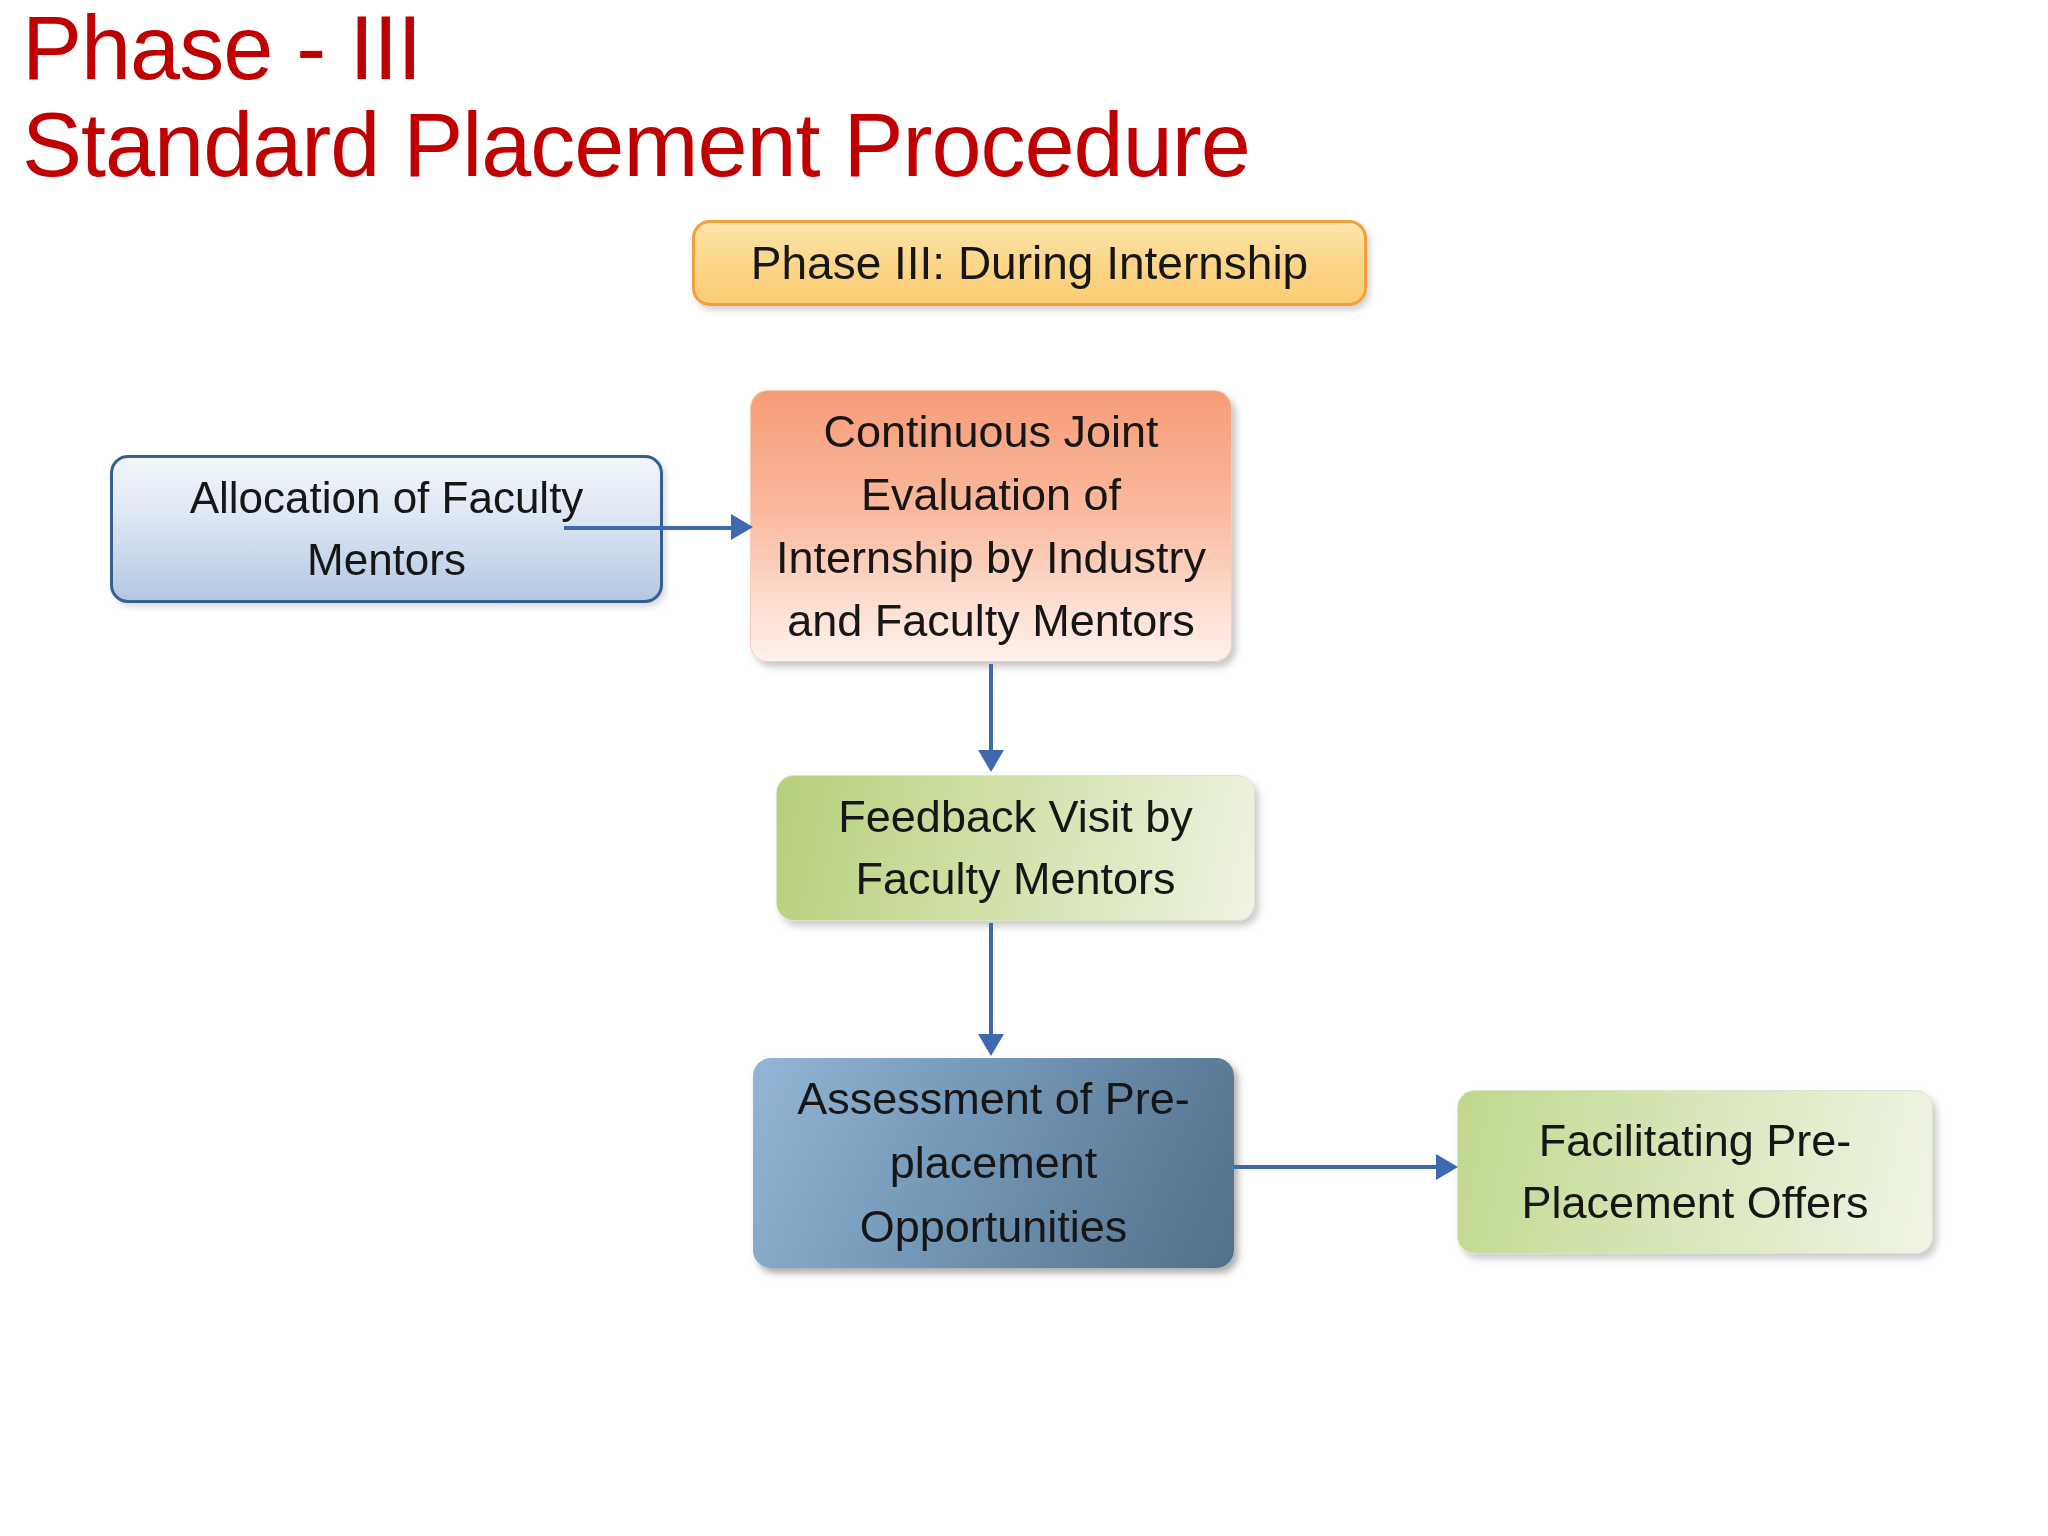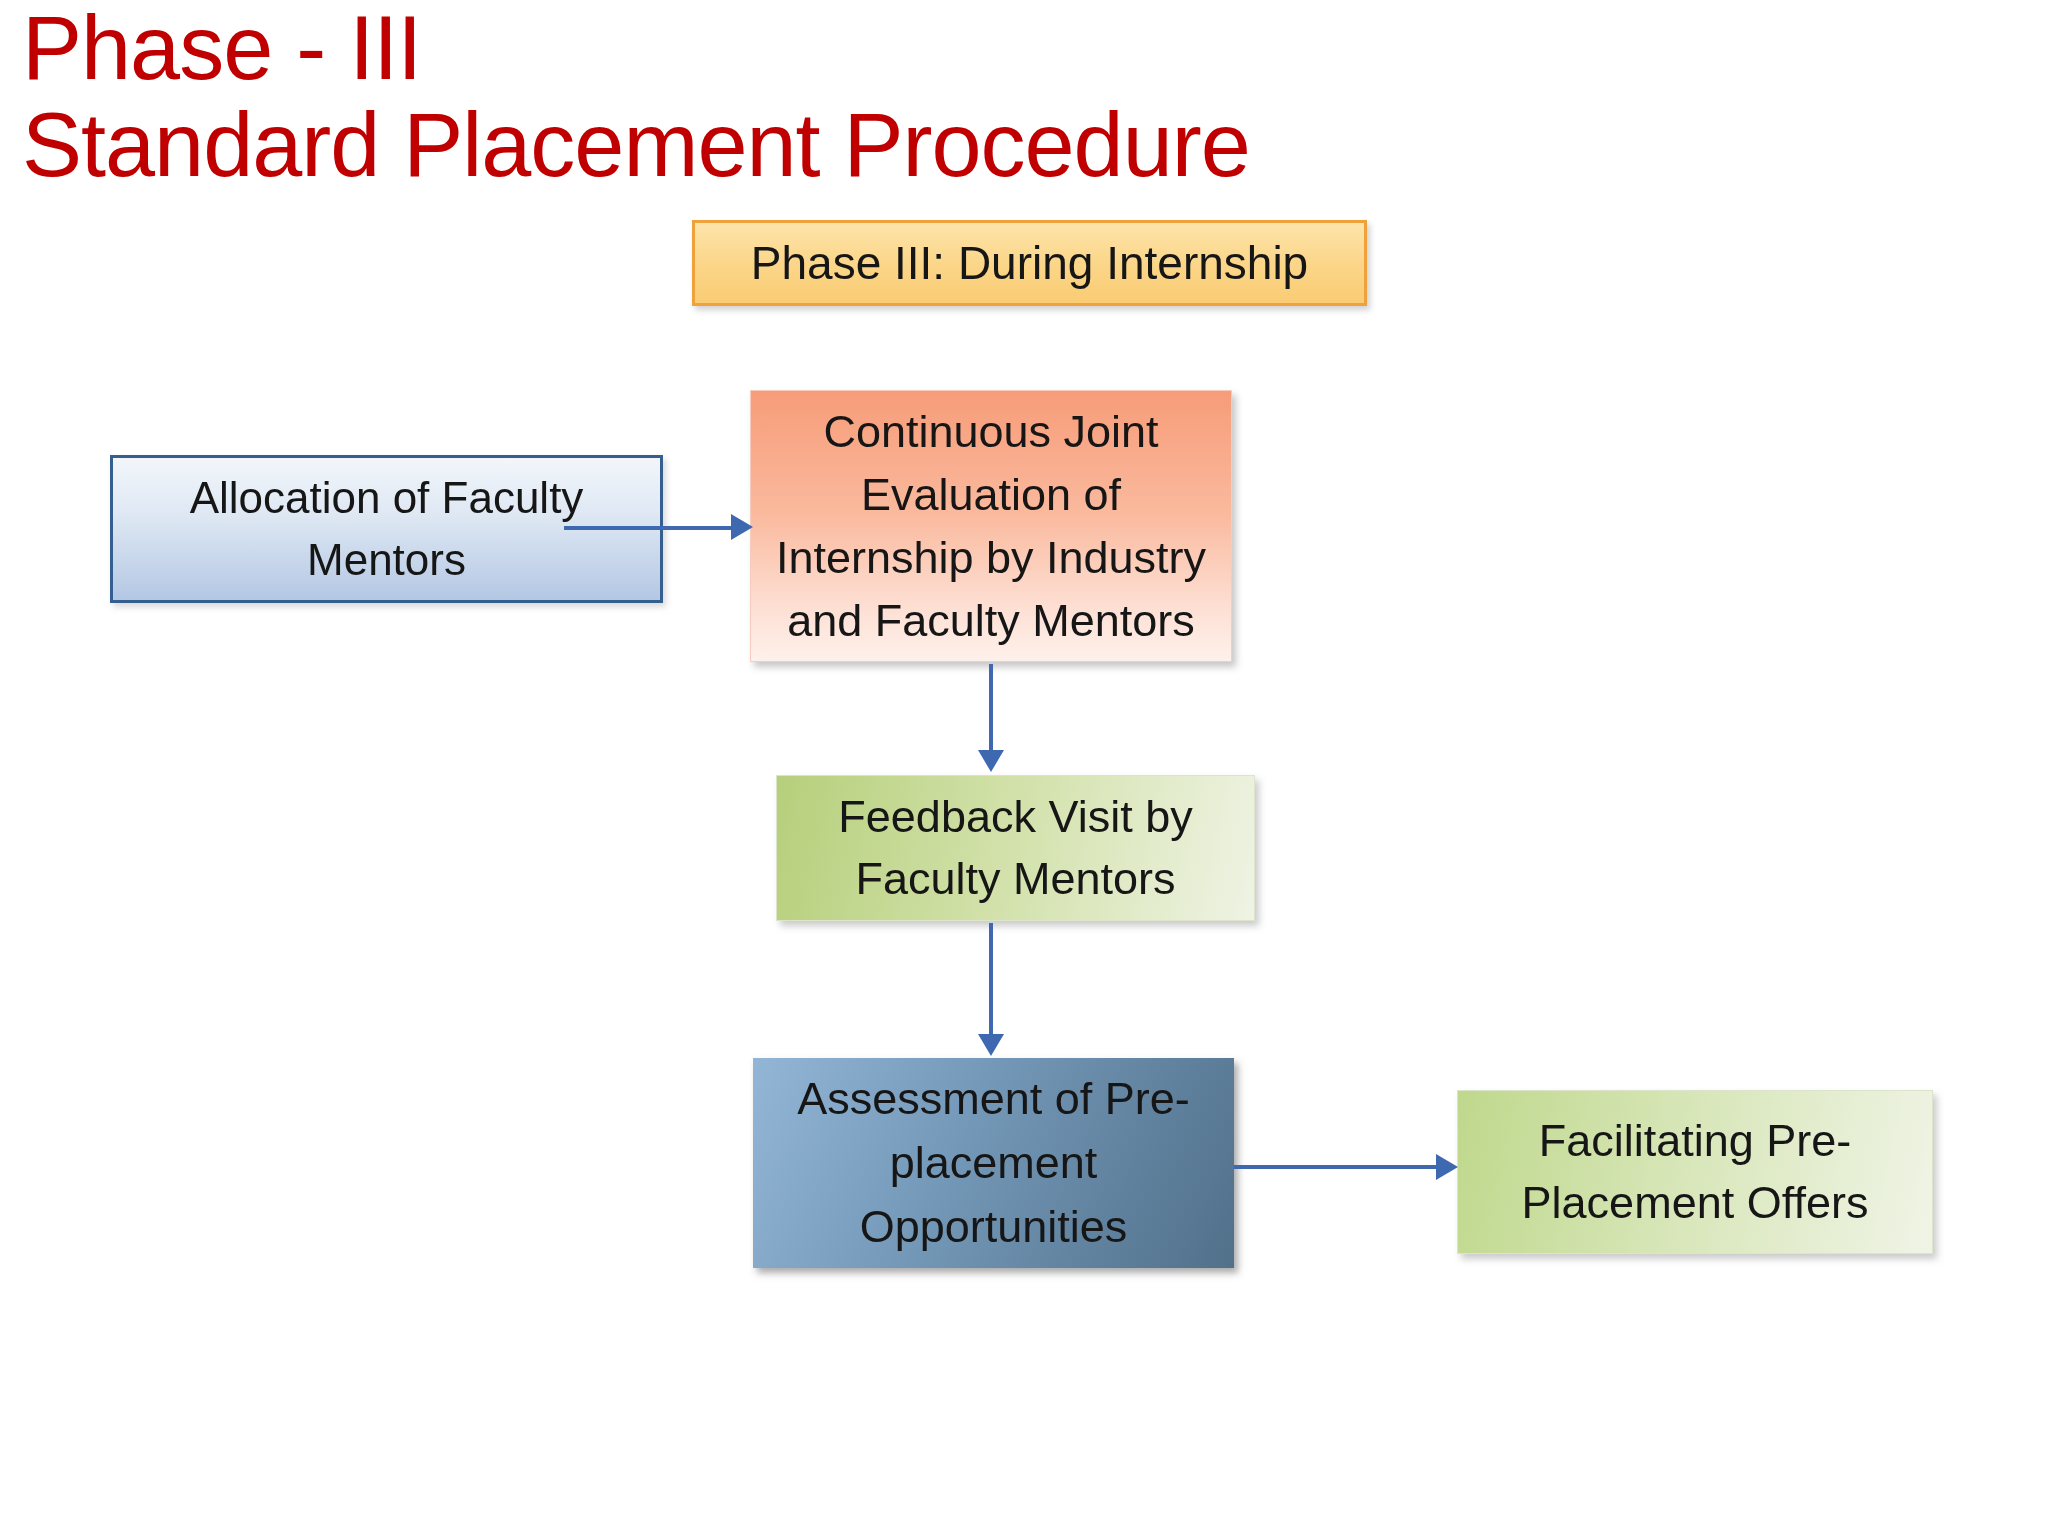--- a/index.html
+++ b/index.html
@@ -8,21 +8,21 @@
     font-family:"Liberation Sans", sans-serif;color:#161616;
   }
   .title{
     position:absolute;left:22px;top:0px;
     font-size:90px;line-height:97px;font-weight:400;color:#C00000;
     letter-spacing:-1px;white-space:nowrap;
   }
   .node{
     position:absolute;box-sizing:border-box;
     display:flex;align-items:center;justify-content:center;
-    text-align:center;color:#161616;
+    text-align:center;color:#161616;border-radius:18px;
   }
   .banner{
     left:692px;top:220px;width:675px;height:86px;
     background:linear-gradient(180deg,#FDE4AA 0%,#FBD587 55%,#FACC74 100%);
     border:3px solid #EFA23B;
     box-shadow:3px 4px 6px rgba(140,140,140,0.40);
     font-size:46px;
   }
   .allocation{
     left:102px;top:455px;width:553px;height:148px;

